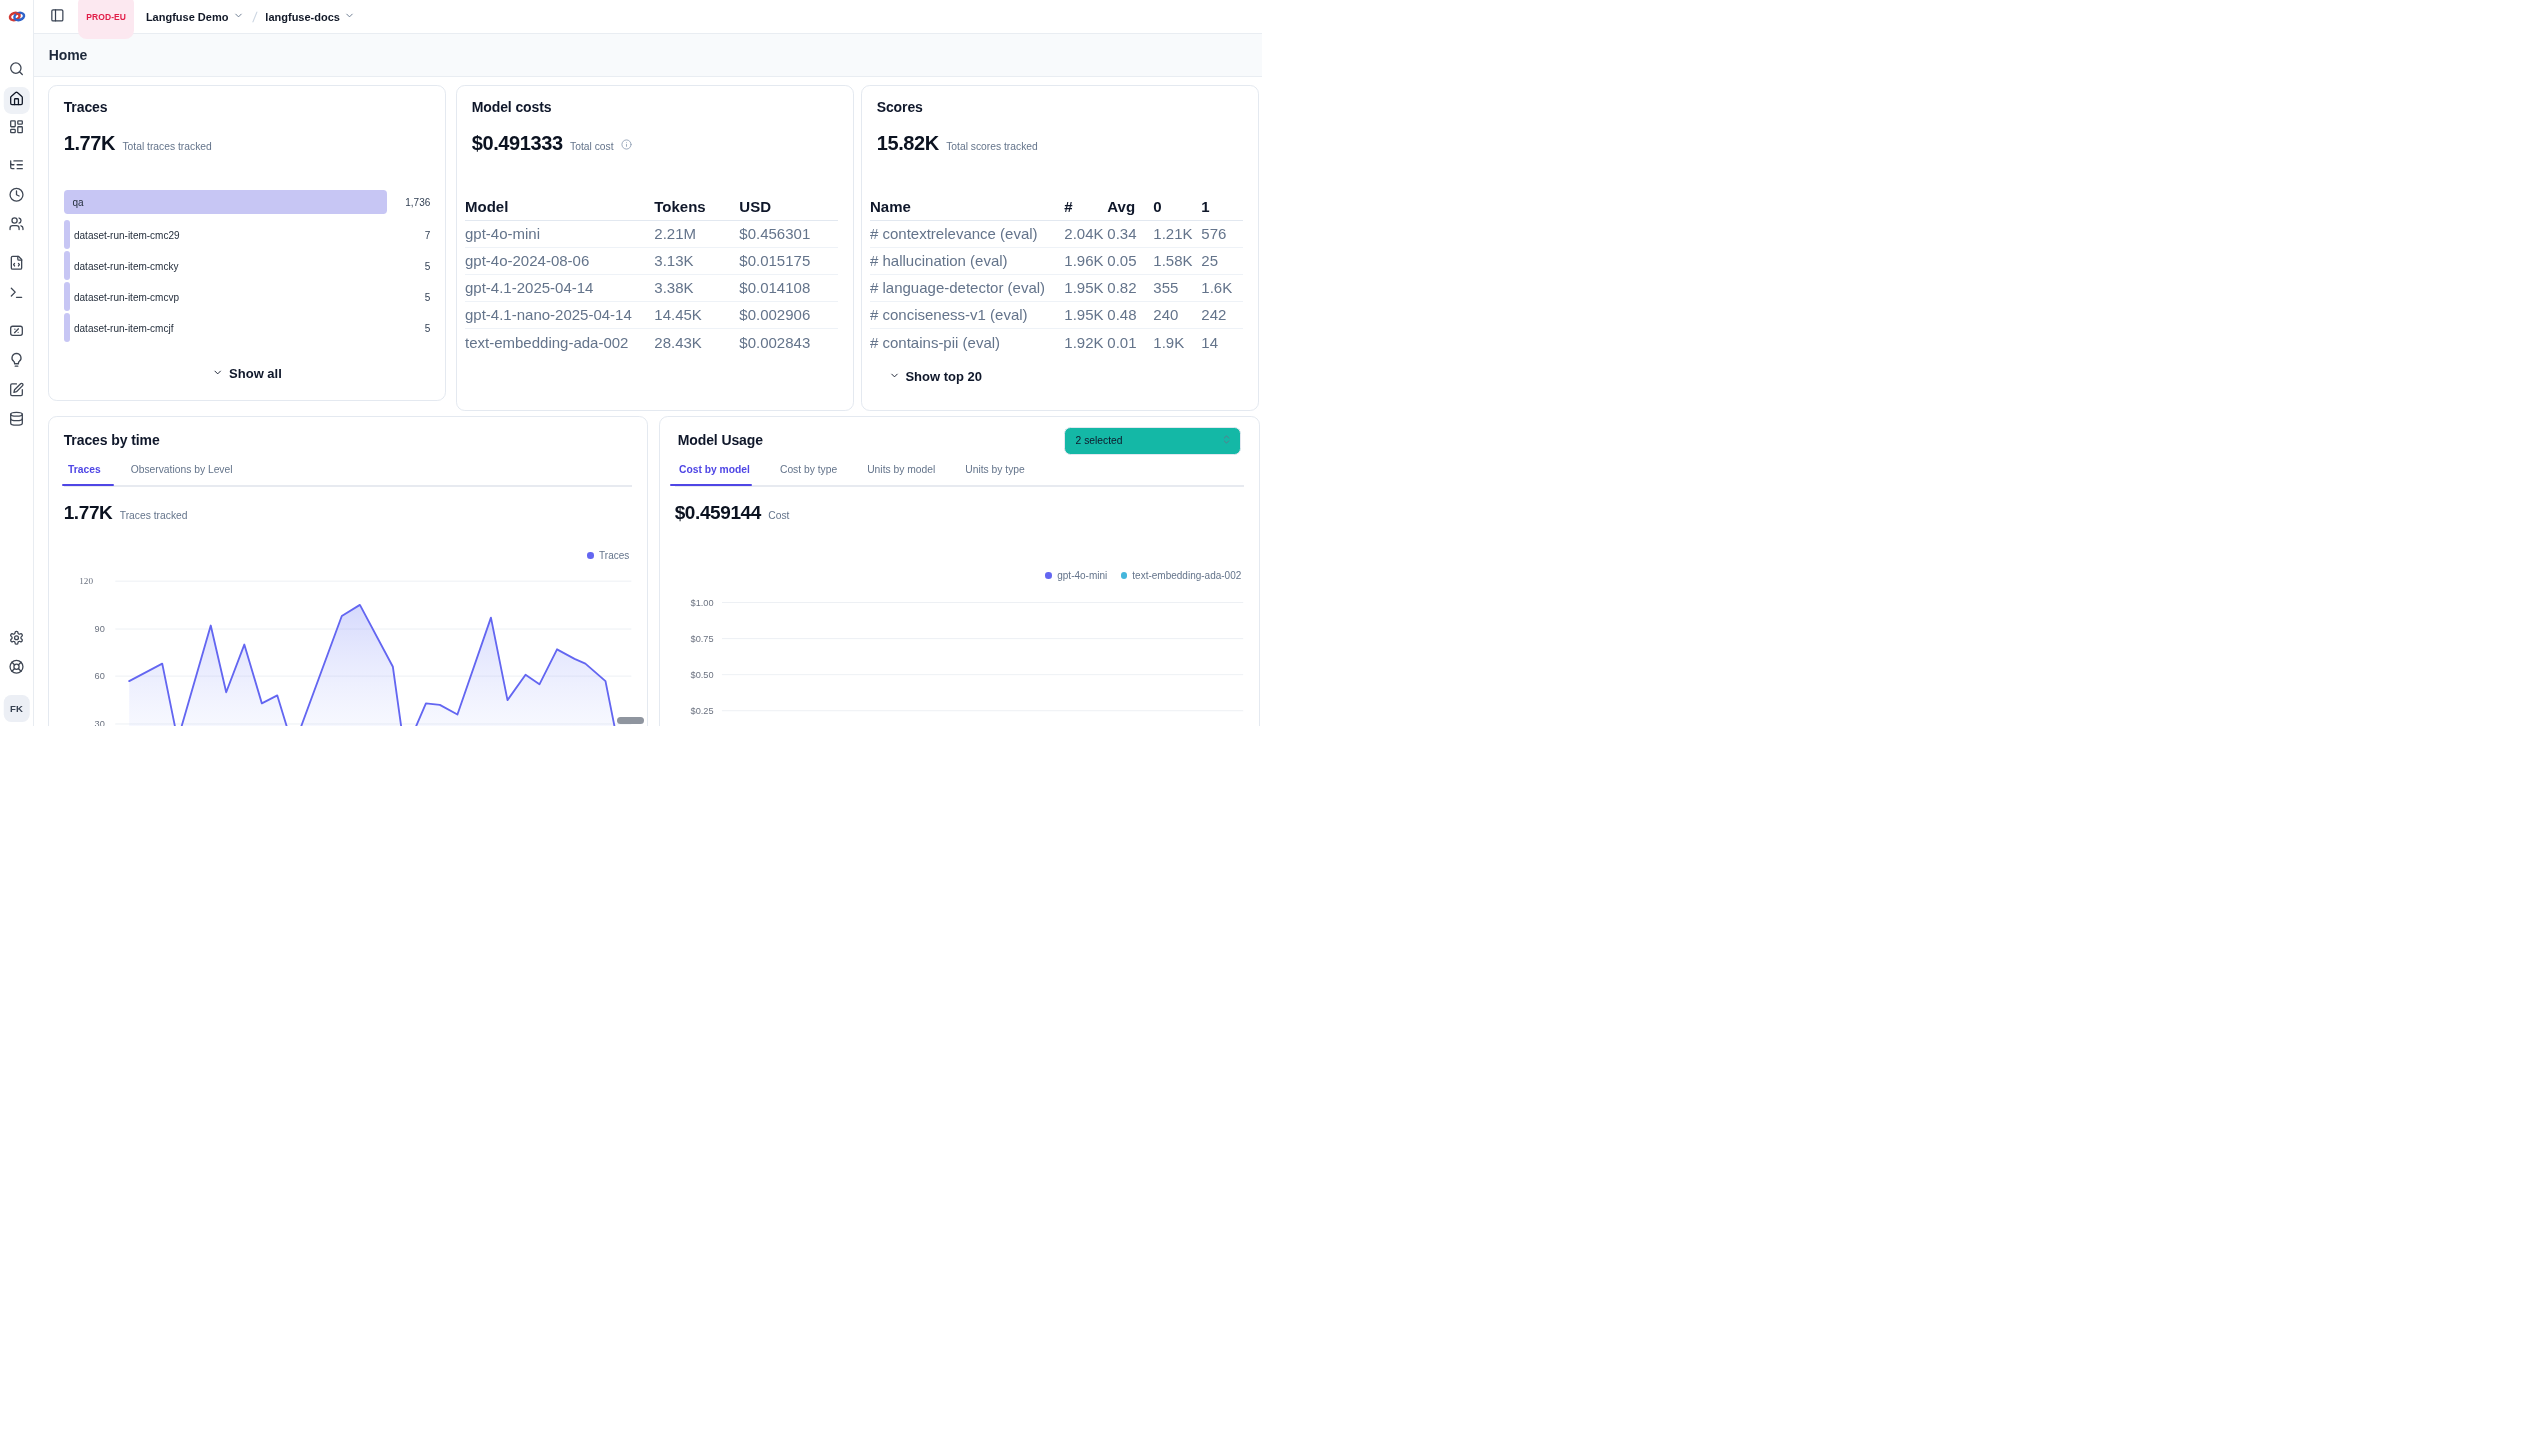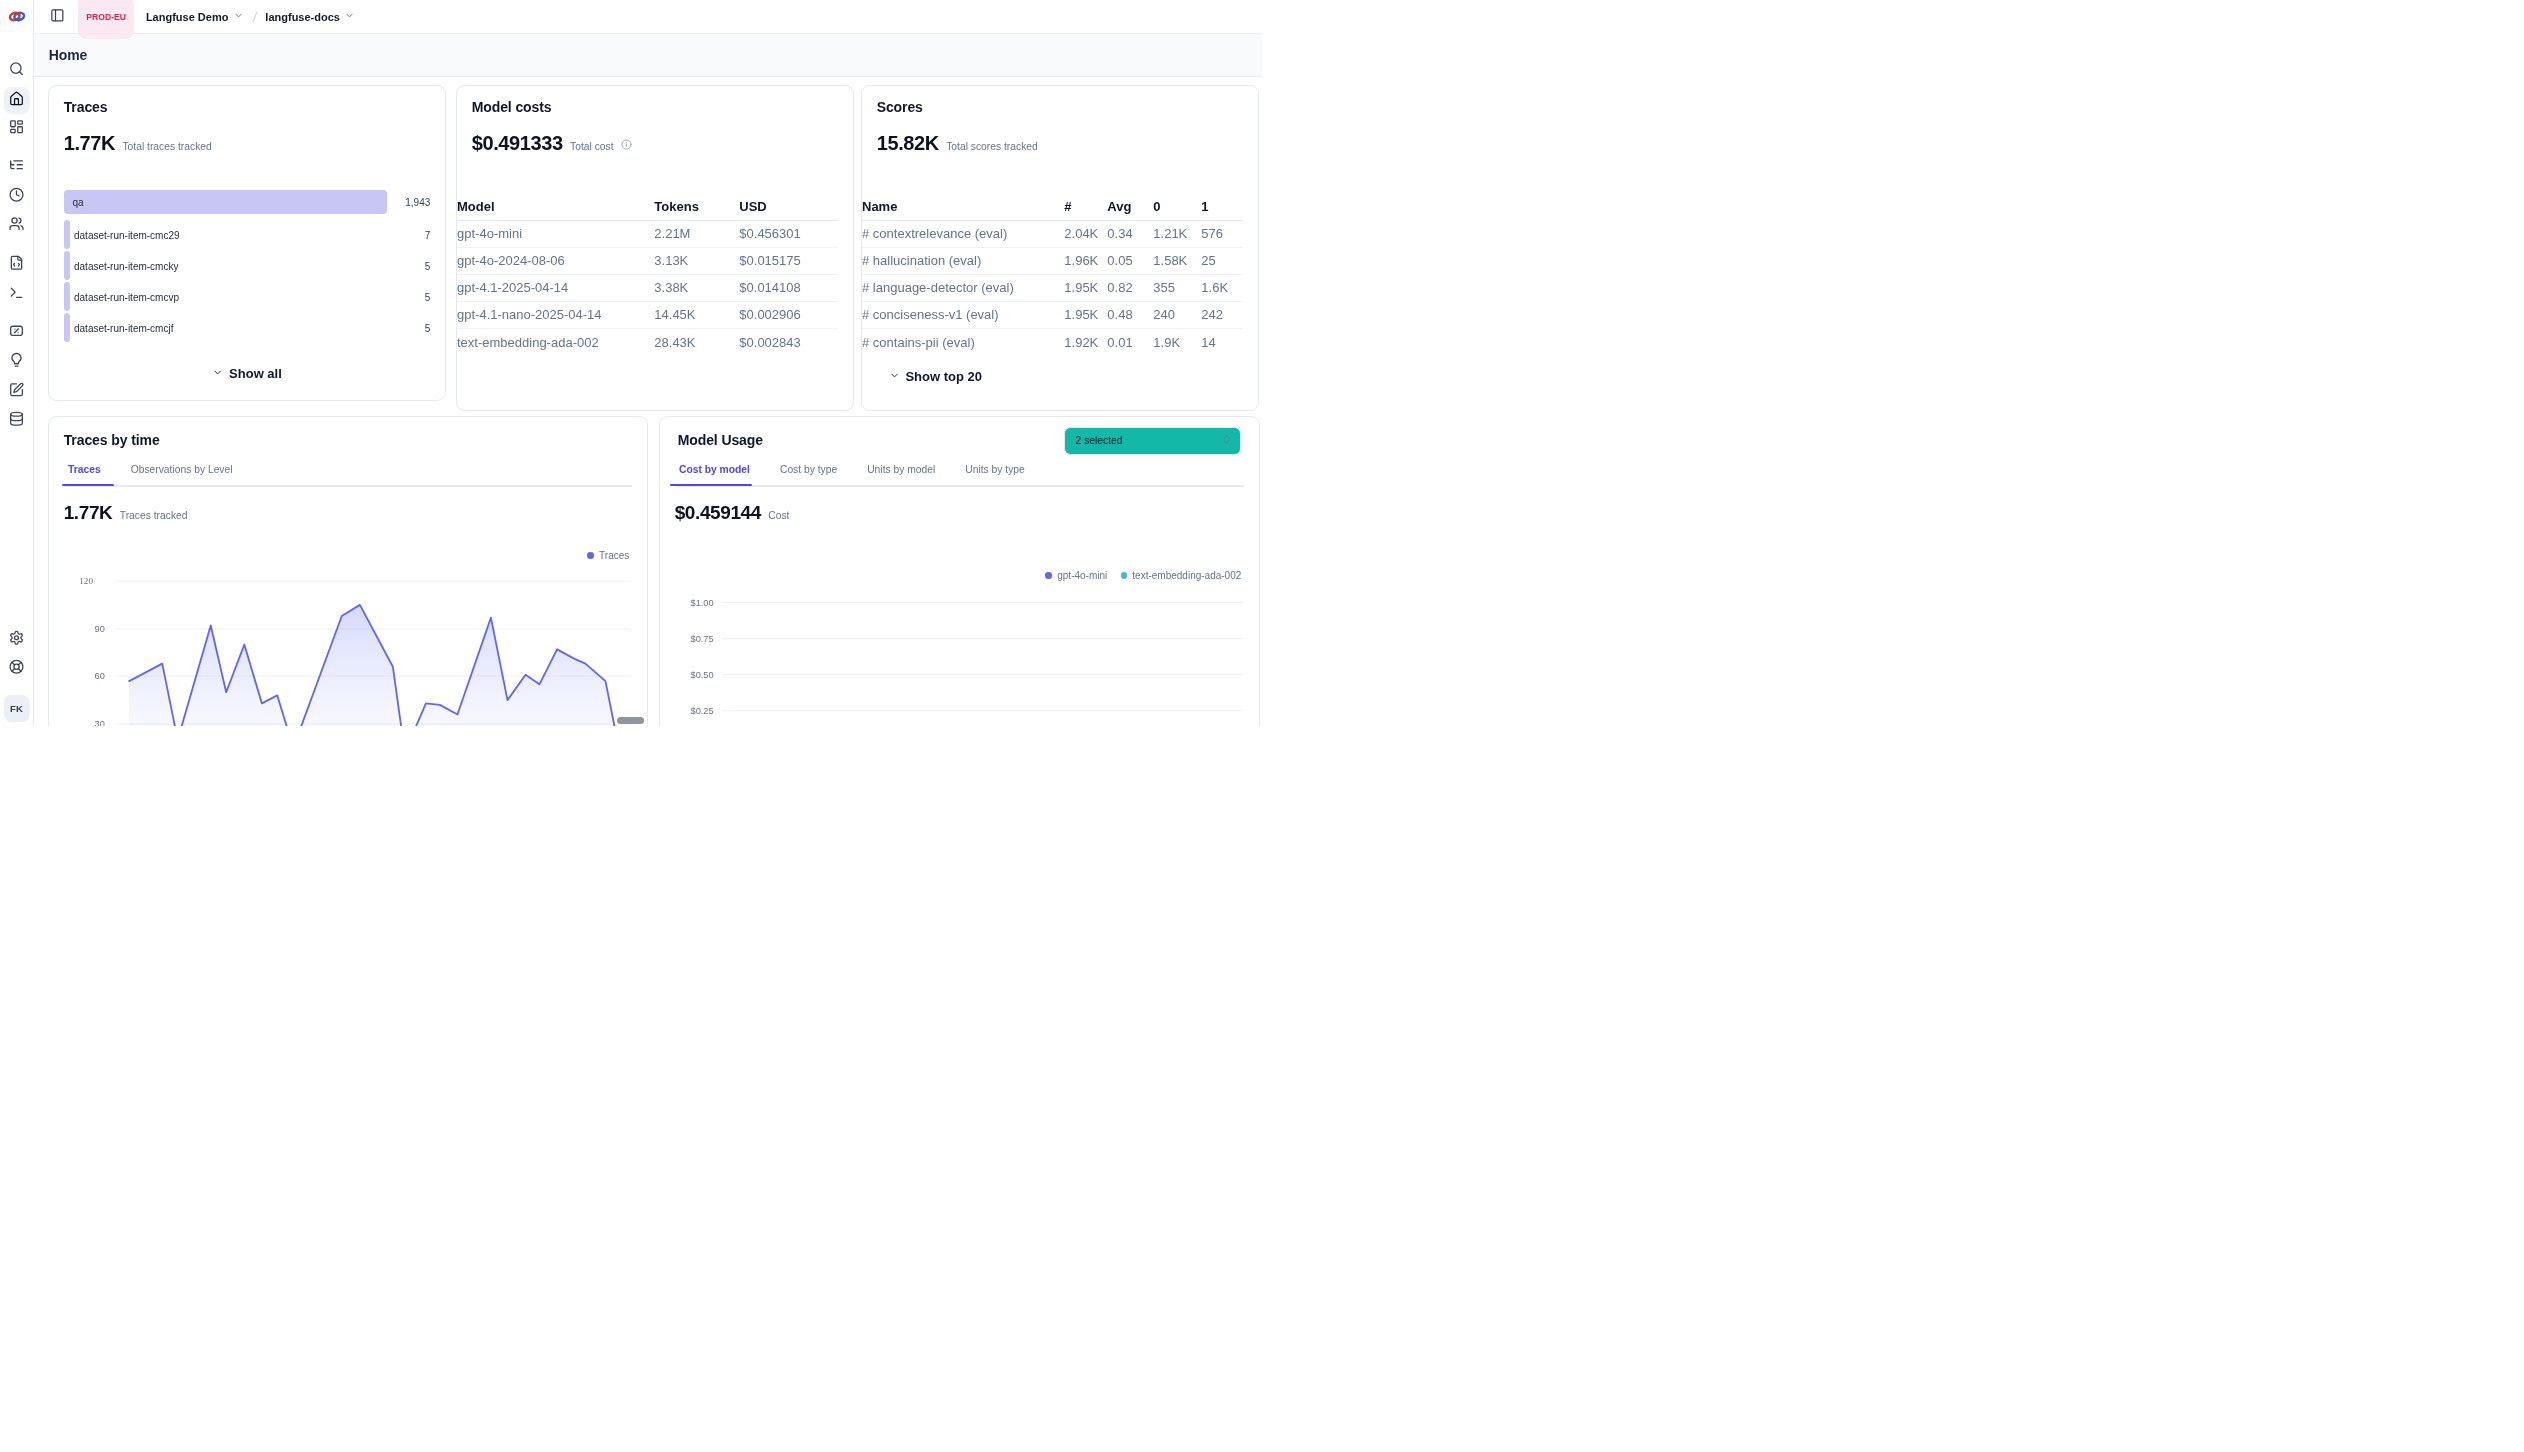--- a/index.html
+++ b/index.html
@@ -44,21 +44,21 @@
   .bar-fill { position:absolute; left:0; top:0; height:100%; background:#c7c6f4; border-radius:3.7px; }
   .bar-label { position:absolute; top:50%; transform:translateY(-50%); font-size:10px; color:#1f2937; }
   .bar-row.big .bar-label { left:8.8px; }
   .bar-row.small .bar-label { left:10.3px; }
   .bar-value { position:absolute; right:0; top:50%; transform:translateY(-50%); font-size:10px; color:#334155; }
 
   .show-more { position:absolute; display:flex; align-items:center; gap:5.9px; font-size:13px; font-weight:600; color:#0f172a; cursor:pointer; }
   .show-more svg { width:11px; height:11px; stroke:#0f172a; fill:none; stroke-width:2; stroke-linecap:round; stroke-linejoin:round; }
 
   
-  .mini-table { position:absolute; left:0; right:14.7px; top:108px; font-size:13px; }
+  .mini-table { position:absolute; left:8px; right:14.7px; top:108px; font-size:15px; }
   .mt-head { display:grid; height:26.5px; align-items:center; font-weight:700; color:#0f172a; border-bottom:0.7px solid #e2e8f0; }
   .mt-row { display:grid; height:27px; align-items:center; color:#64748b; border-bottom:0.7px solid #eef2f7; }
   .mt-row:last-child { border-bottom:none; }
   .costs-grid { grid-template-columns:1fr 85px 99px; }
   .scores-grid { grid-template-columns:1fr 43px 46px 48px 42px; }
   .cell-r { text-align:left; }
   .mt-row span, .mt-head span { overflow:hidden; text-overflow:ellipsis; white-space:nowrap; }
 
   
   .tabs { position:absolute; left:19px; top:47px; display:flex; gap:30px; font-size:10.3px; }
@@ -232,21 +232,21 @@
   <section class="card" style="left:48px; top:85px; width:398px; height:316px;">
     <div class="card-title">Traces</div>
     <div class="metric">
       <span class="big">1.77K</span>
       <span class="sub">Total traces tracked</span>
     </div>
     <div class="bar-list" id="traces-bars">
         <div class="bar-row big">
           <div class="bar-fill" style="width:323px"></div>
           <span class="bar-label">qa</span>
-          <span class="bar-value">1,943</span>
+          <span class="bar-value">1,736</span>
         </div>
         <div class="bar-row small">
           <div class="bar-fill" style="width:5.9px"></div>
           <span class="bar-label">dataset-run-item-cmc29</span>
           <span class="bar-value">7</span>
         </div>
         <div class="bar-row small">
           <div class="bar-fill" style="width:5.9px"></div>
           <span class="bar-label">dataset-run-item-cmcky</span>
           <span class="bar-value">5</span>

